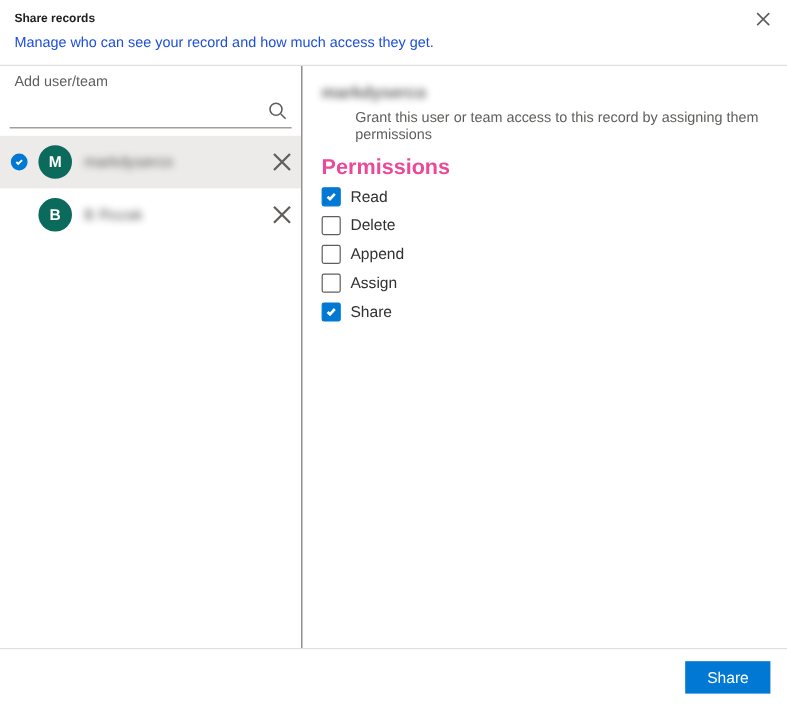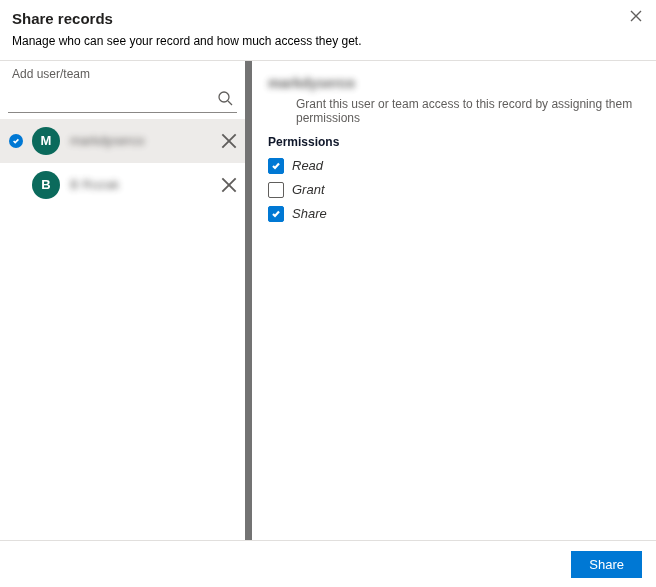--- a/index.html
+++ b/index.html
@@ -15,50 +15,50 @@
   .dialog {
     display: flex;
     flex-direction: column;
     height: 100%;
   }
   .header {
     padding: 10px 12px 6px 12px;
     position: relative;
   }
   .title {
-    font-size: 15px;
+    font-size: 10px;
     font-weight: 600;
     color: #201f1e;
   }
   .close-btn {
     position: absolute;
     top: 10px;
     right: 10px;
     width: 16px;
     height: 16px;
     cursor: pointer;
     color: #605e5c;
   }
   .close-btn svg { width: 12px; height: 12px; }
   .desc {
     padding: 0 12px 10px 12px;
     font-size: 12px;
-    color: #000000;
+    color: #1d4ed8;
     line-height: 1.4;
     border-bottom: 1px solid #e1dfdd;
   }
   .body {
     display: flex;
     flex: 1;
     overflow: hidden;
     border-bottom: 1px solid #e1dfdd;
   }
   .left-pane {
     width: 252px;
-    border-right: 7px solid #737373;
+    border-right: 1px solid #737373;
     display: flex;
     flex-direction: column;
   }
   .add-label {
     font-size: 12px;
     color: #605e5c;
     padding: 6px 12px 4px 12px;
   }
   .search-row {
     position: relative;
@@ -158,31 +158,30 @@
     opacity: 0.75;
     margin-bottom: 6px;
   }
   .instr {
     font-size: 12px;
     color: #605e5c;
     margin-bottom: 10px;
     margin-left: 28px;
   }
   .perm-head {
-    font-size: 12px;
+    font-size: 18px;
     font-weight: 600;
-    color: #0f172a;
+    color: #ec4899;
     margin-bottom: 6px;
   }
   .perm-row {
     display: flex;
-    align-items: center;
+    align-items: flex-start;
     height: 22px;
     margin-bottom: 2px;
-    font-style: italic;
   }
   .checkbox {
     width: 16px; height: 16px;
     border: 1px solid #605e5c;
     border-radius: 2px;
     margin-right: 8px;
     display: inline-flex;
     align-items: center;
     justify-content: center;
     cursor: pointer;
@@ -297,21 +296,37 @@
               </svg>
             </span>
             <span class="perm-label">Read</span>
           </div>
           <div class="perm-row">
             <span class="checkbox">
               <svg viewBox="0 0 10 10">
                 <path d="M2 5 L4 7 L8 2.5"></path>
               </svg>
             </span>
-            <span class="perm-label">Grant</span>
+            <span class="perm-label">Delete</span>
+          </div>
+          <div class="perm-row">
+            <span class="checkbox">
+              <svg viewBox="0 0 10 10">
+                <path d="M2 5 L4 7 L8 2.5"></path>
+              </svg>
+            </span>
+            <span class="perm-label">Append</span>
+          </div>
+          <div class="perm-row">
+            <span class="checkbox">
+              <svg viewBox="0 0 10 10">
+                <path d="M2 5 L4 7 L8 2.5"></path>
+              </svg>
+            </span>
+            <span class="perm-label">Assign</span>
           </div>
           <div class="perm-row">
             <span class="checkbox checked">
               <svg viewBox="0 0 10 10">
                 <path d="M2 5 L4 7 L8 2.5"></path>
               </svg>
             </span>
             <span class="perm-label">Share</span>
           </div>
         </div>

